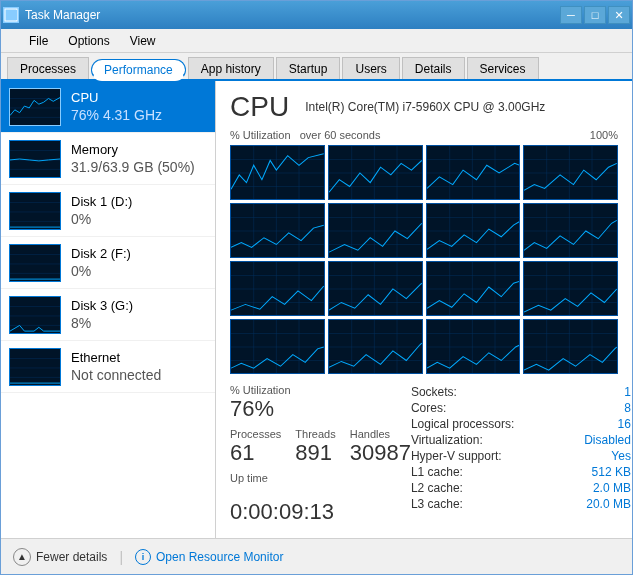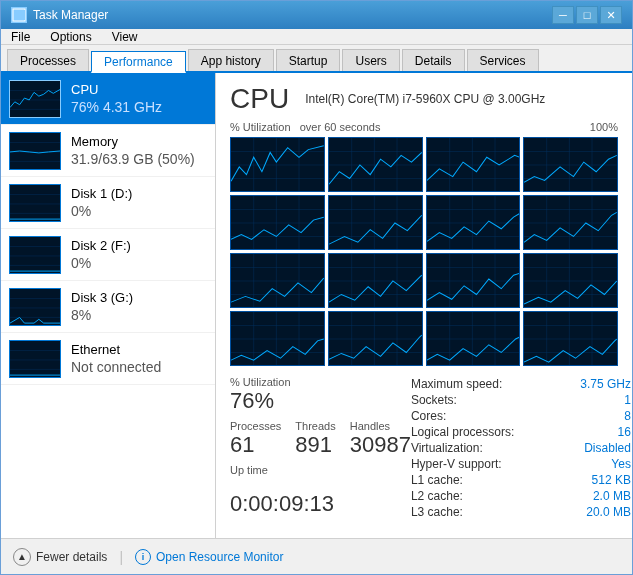--- a/index.html
+++ b/index.html
@@ -18,21 +18,21 @@
       display: flex;
       flex-direction: column;
       background: #f0f0f0;
     }
     .title-bar {
       background: linear-gradient(to bottom, #4a9fd8 0%, #2d7fc1 100%);
       height: 28px;
       display: flex;
       align-items: center;
       justify-content: space-between;
-      padding: 0 10px;
+      padding: 0 2px;
       color: white;
       font-size: 12px;
     }
     .title-bar-left {
       display: flex;
       align-items: center;
       gap: 6px;
     }
     .title-icon {
       width: 16px;
@@ -54,25 +54,25 @@
       border: 1px solid #4090c0;
       color: white;
       font-size: 11px;
       display: flex;
       align-items: center;
       justify-content: center;
       cursor: pointer;
     }
     .menu-bar {
       background: #f0f0f0;
-      height: 16px;
+      height: 24px;
       display: flex;
       align-items: center;
       border-bottom: 1px solid #d0d0d0;
-      padding: 0 2px;
+      padding: 0 20px;
       gap: 4px;
     }
     .menu-item {
       padding: 2px 8px;
       cursor: pointer;
       font-size: 12px;
     }
     .tab-bar {
       background: #f0f0f0;
       height: 28px;
@@ -94,20 +94,21 @@
       align-items: center;
     }
     .tab.active {
       background: white;
       border-color: #0078d7;
       border-bottom: 2px solid white;
       margin-bottom: -2px;
       color: #0078d7;
       font-weight: 500;
       z-index: 1;
+      border-radius: 11px;
     }
     .content {
       display: flex;
       flex: 1;
       overflow: hidden;
     }
     .sidebar {
       width: 215px;
       background: white;
       border-right: 1px solid #d0d0d0;
@@ -628,24 +629,20 @@
             </div>
           </div>
           <div style="margin-top:6px;">
             <div class="uptime-label">Up time</div>
             <div class="uptime-value">0:00:09:13</div>
           </div>
         </div>
 
         <div style="min-width:220px;">
           <div class="info-row">
-            <span class="info-key">Maximum speed:</span>
-            <span class="info-val">3.75 GHz</span>
-          </div>
-          <div class="info-row">
             <span class="info-key">Sockets:</span>
             <span class="info-val">1</span>
           </div>
           <div class="info-row">
             <span class="info-key">Cores:</span>
             <span class="info-val">8</span>
           </div>
           <div class="info-row">
             <span class="info-key">Logical processors:</span>
             <span class="info-val">16</span>

